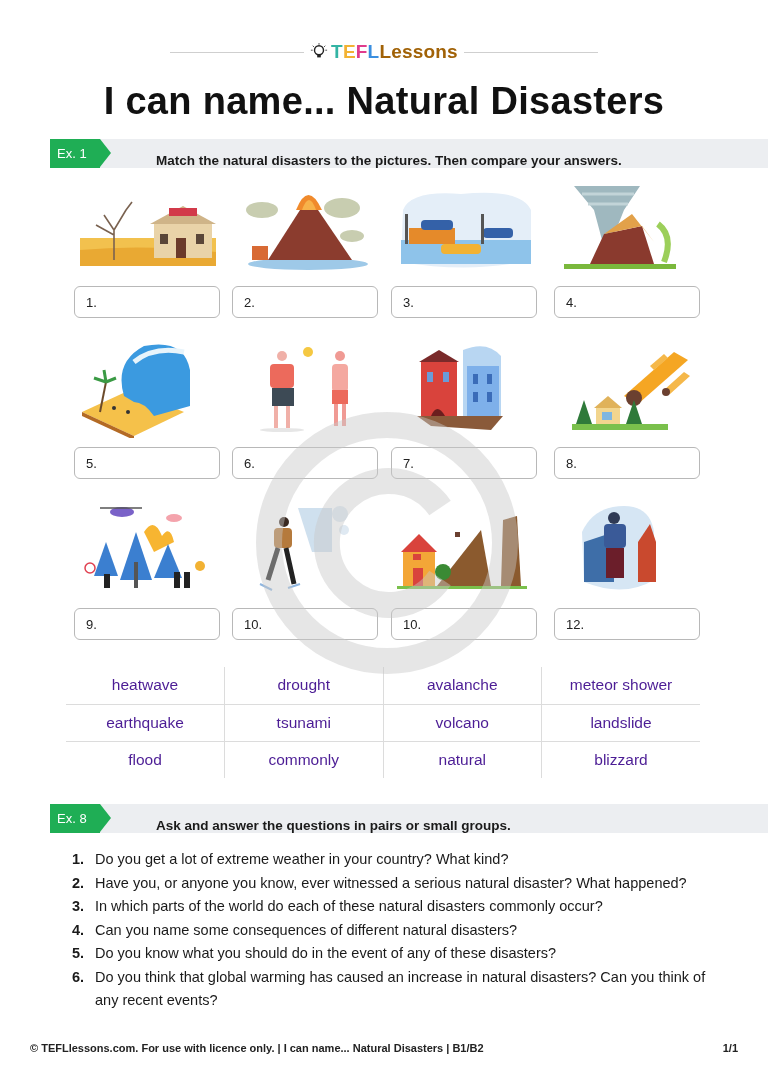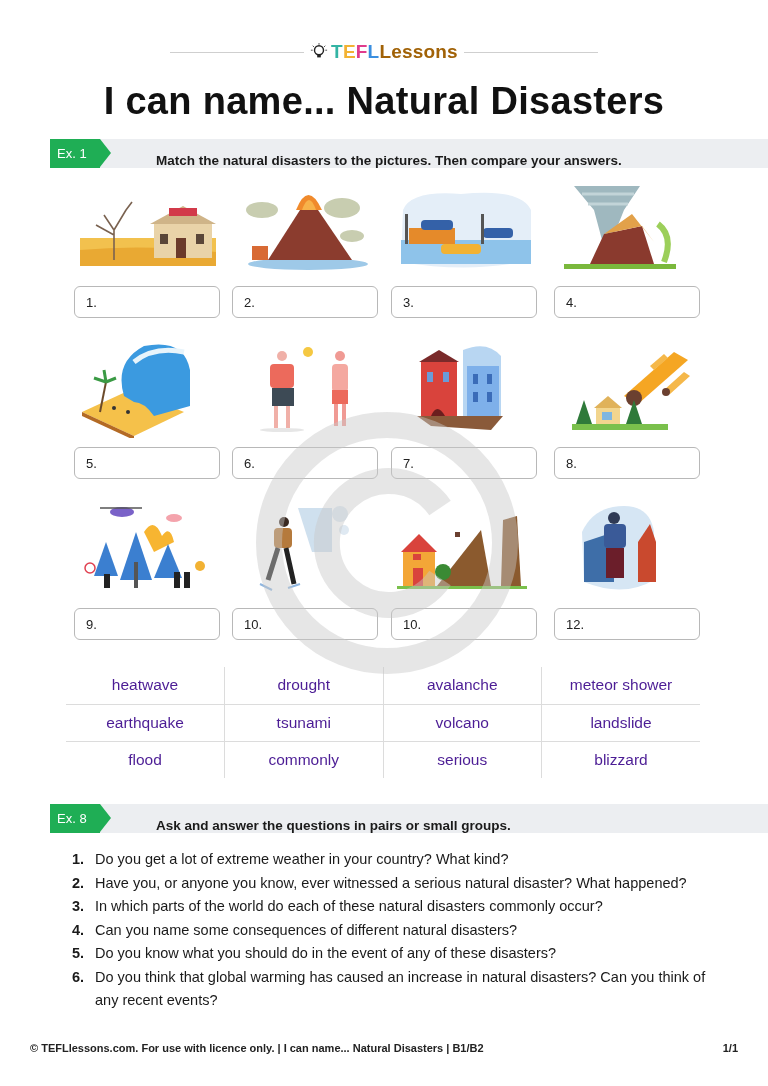--- a/index.html
+++ b/index.html
@@ -284,21 +284,21 @@
   </tr>
   <tr>
     <td>earthquake</td>
     <td>tsunami</td>
     <td>volcano</td>
     <td>landslide</td>
   </tr>
   <tr>
     <td>flood</td>
     <td>commonly</td>
-    <td>serious</td>
+    <td>natural</td>
     <td>blizzard</td>
   </tr>
 </tbody>
   </table>
 
 <div class="ex-bar" style="top:804px;">
   <div class="ex-tag">Ex. 8</div>
   <div class="ex-text">Ask and answer the questions in pairs or small groups.</div>
 </div>
 

